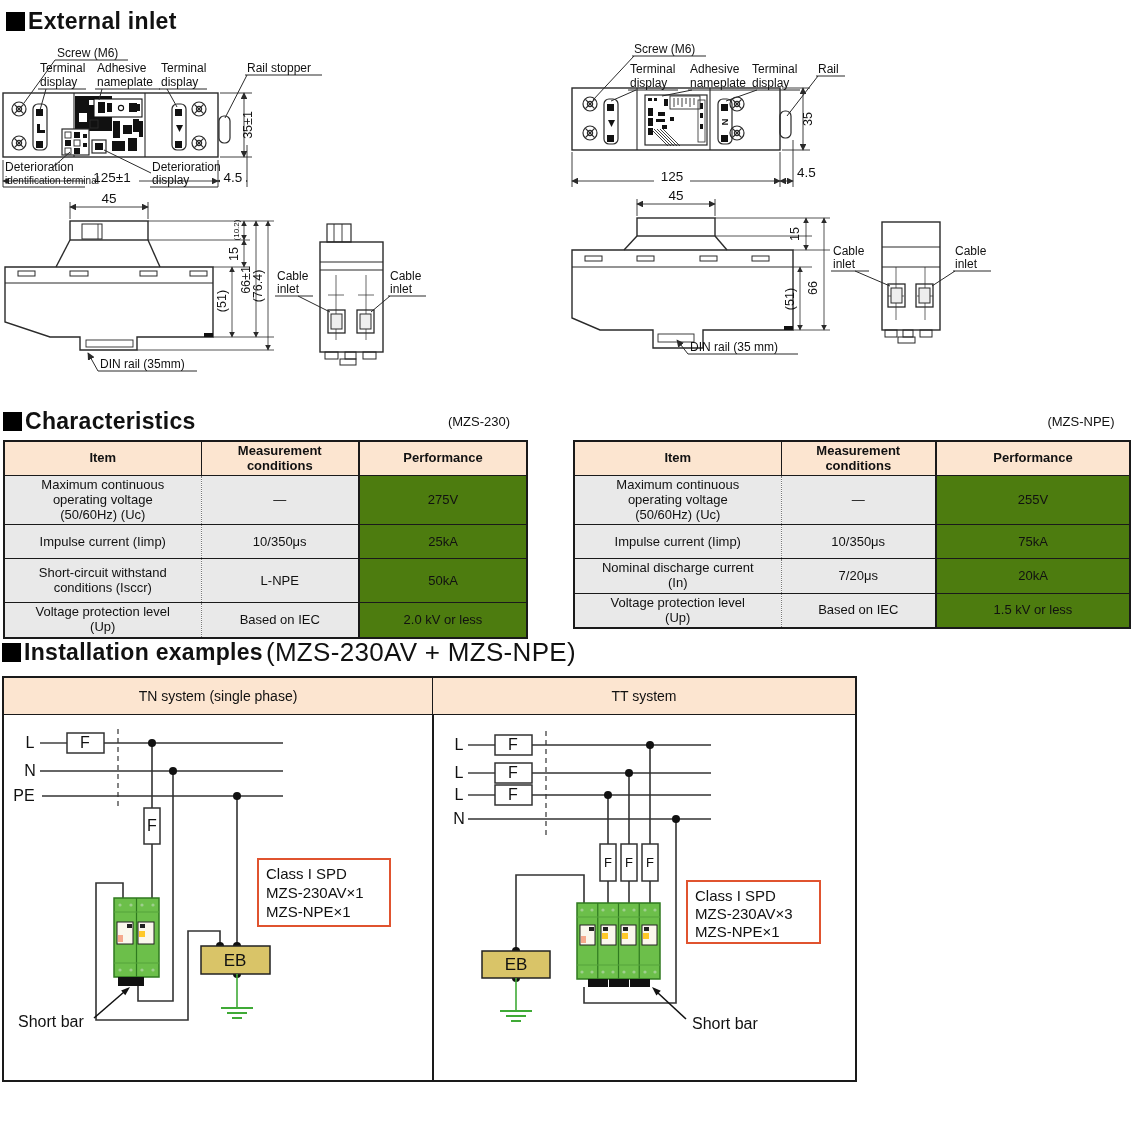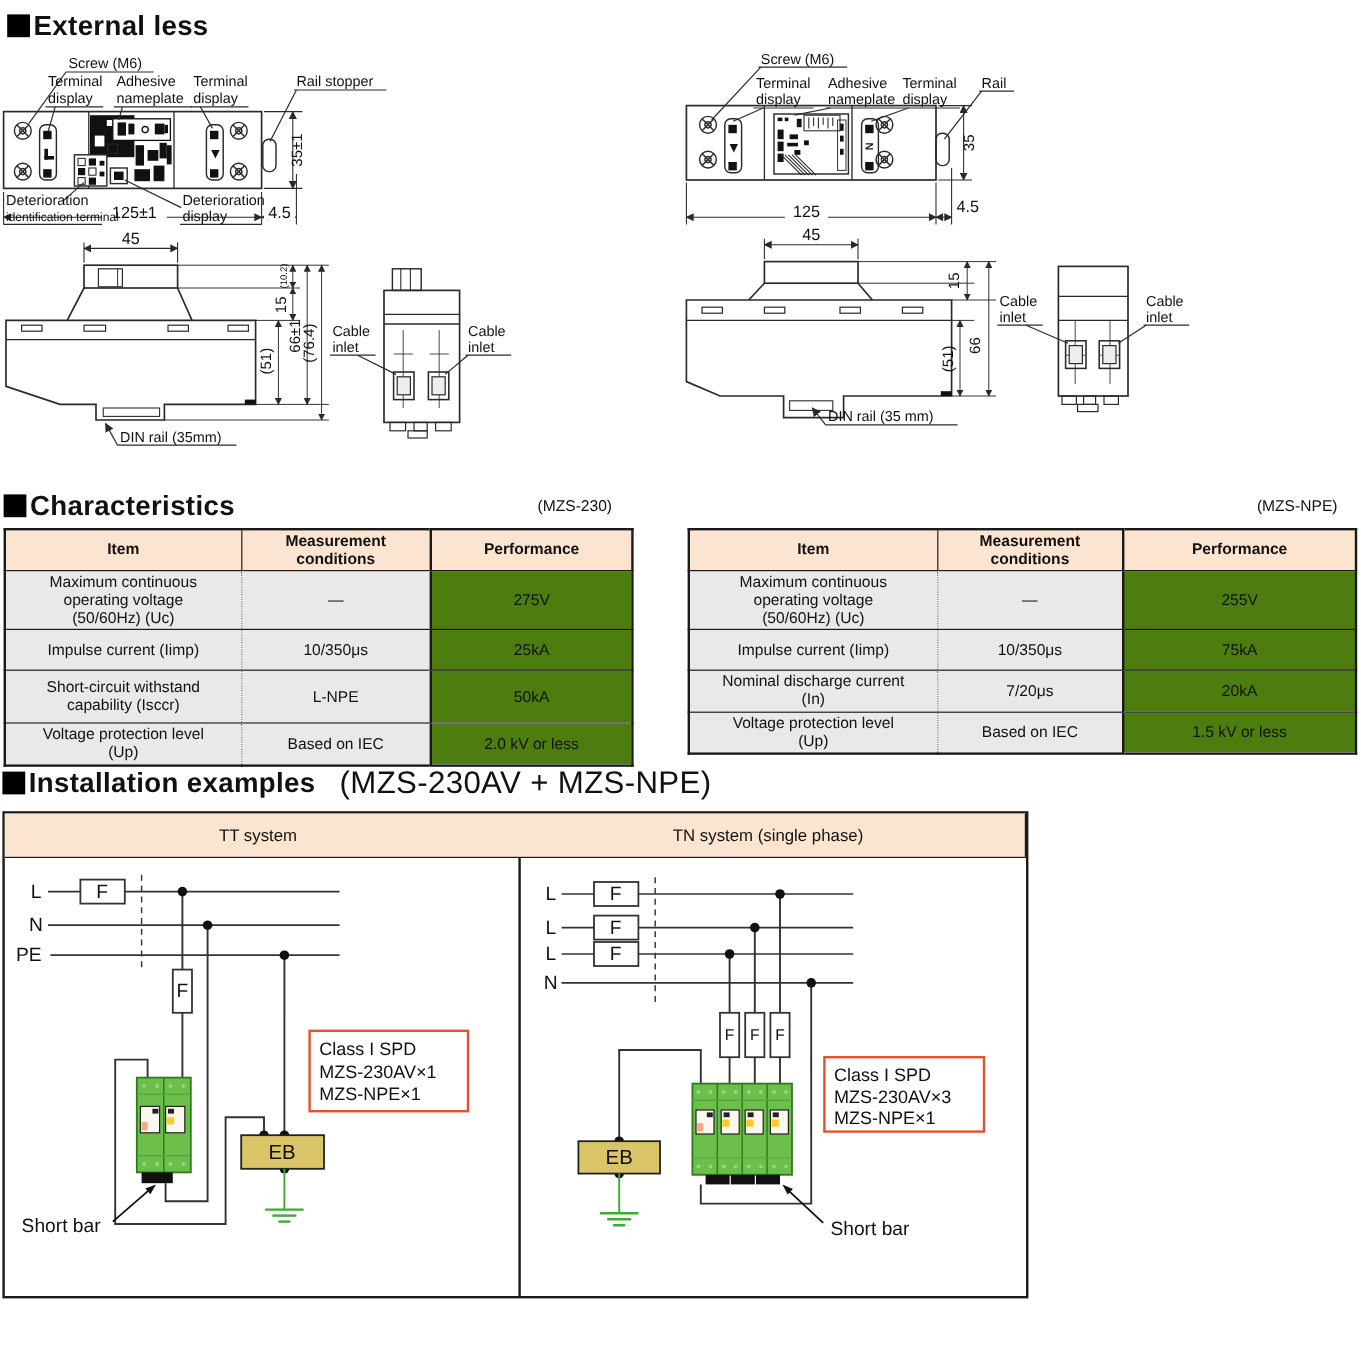--- a/index.html
+++ b/index.html
@@ -2,21 +2,21 @@
 <html><head>
 <meta charset="utf-8">
 <style>
   html,body{margin:0;padding:0;background:#fff}
   .page{position:relative;width:1134px;height:1134px;background:#fff;overflow:hidden;
         font-family:"Liberation Sans",sans-serif;color:#111}
   .abs{position:absolute}
   .sec-title{position:absolute;display:flex;align-items:center;gap:3px;white-space:nowrap}
   .sec-title .sq{width:19px;height:19px;background:#000;flex:0 0 auto}
   .sec-title .t{font-size:23px;font-weight:bold;letter-spacing:.3px}
-  .sec-title .sub{font-size:25px;font-weight:bold;margin-left:17px;letter-spacing:.3px}
+  .sec-title .sub{font-size:25px;font-weight:bold;margin-left:0;letter-spacing:.3px}
   .variant{position:absolute;font-size:13px;text-align:center}
   svg text{font-family:"Liberation Sans",sans-serif;fill:#111}
   .lbl{font-size:12px}
   .lbl-sm{font-size:10px}
   .dim{font-size:12.5px}
   .dim-lg{font-size:13.5px}
   .dim-xs{font-size:8px}
   .diag-big{font-size:16px}
   .diag-f{font-size:13px}
   .eb-t{font-size:17px}
@@ -41,21 +41,21 @@
   .itbl .bod{position:relative;height:365px}
   .itbl .vdiv{position:absolute;left:428px;top:0;width:1.5px;height:365px;background:#1a1a1a}
 </style>
 </head>
 <body>
 
 <div class="page">
 
   <div class="sec-title" style="left:6px;top:8px">
     <span class="sq"></span>
-    <span class="t">External less</span>
+    <span class="t">External inlet</span>
   </div>
 
   <svg class="abs" style="left:0;top:0" width="1134" height="412" viewBox="0 0 1134 412">
     <defs>
       <marker id="arr" viewBox="0 0 10 10" refX="9" refY="5" markerWidth="7.5" markerHeight="7.5" orient="auto-start-reverse">
         <path d="M0,0L10,5L0,10z" fill="#2a2a2a"></path>
       </marker>
       <g id="scr" stroke="#2a2a2a" fill="none" stroke-width="1.2">
         <circle r="7"></circle>
           <line x1="-4.6" y1="-4.6" x2="4.6" y2="4.6"></line>
@@ -440,21 +440,21 @@
       <td class="c1">Maximum continuous operating voltage (50/60Hz) (Uc)</td>
       <td class="c2">—</td>
       <td class="c3">275V</td>
     </tr>
     <tr style="height:34px">
       <td class="c1">Impulse current (Iimp)</td>
       <td class="c2">10/350μs</td>
       <td class="c3">25kA</td>
     </tr>
     <tr style="height:44px">
-      <td class="c1">Short-circuit withstand capability (Isccr)</td>
+      <td class="c1">Short-circuit withstand conditions (Isccr)</td>
       <td class="c2">L-NPE</td>
       <td class="c3">50kA</td>
     </tr>
     <tr style="height:30px">
       <td class="c1">Voltage protection level (Up)</td>
       <td class="c2">Based on IEC</td>
       <td class="c3">2.0 kV or less</td>
     </tr>
   </tbody>
     </table>
@@ -495,22 +495,22 @@
     </table>
 
   <div class="sec-title" style="left:2px;top:637px">
     <span class="sq"></span>
     <span class="t">Installation examples</span>
     <span class="sub" style="font-weight:normal;font-size:26px">(MZS-230AV + MZS-NPE)</span>
   </div>
 
   <div class="itbl" style="left:2px;top:676px;width:851px">
     <div class="hdr">
+      <div class="hcell left">TN system (single phase)</div>
       <div class="hcell right">TT system</div>
-      <div class="hcell left">TN system (single phase)</div>
     </div>
     <div class="bod">
       <div class="vdiv"></div>
 
       <svg class="abs" style="left:0;top:0" width="426" height="365" viewBox="4 714 426 365">
         <g stroke="#333" stroke-width="1.4" fill="none">
           <line x1="40" y1="742" x2="67" y2="742"></line>
             <line x1="104" y1="742" x2="283" y2="742"></line>
           <line x1="40" y1="770" x2="283" y2="770"></line>
           <line x1="42" y1="795" x2="283" y2="795"></line>

